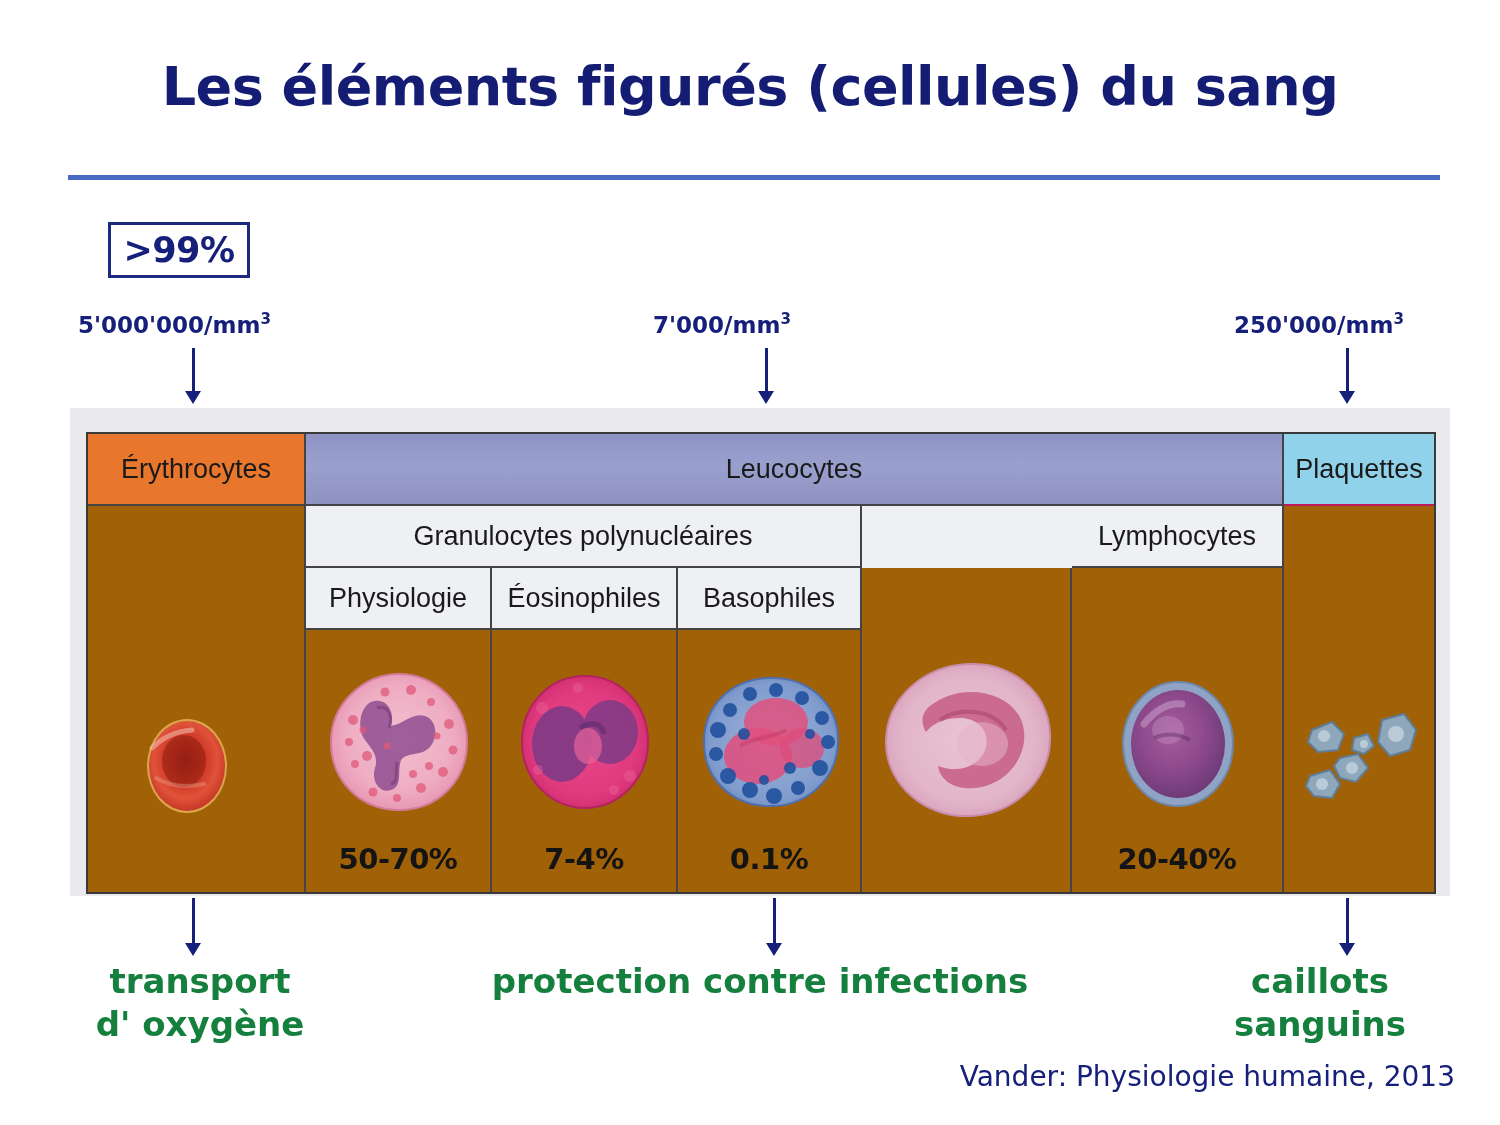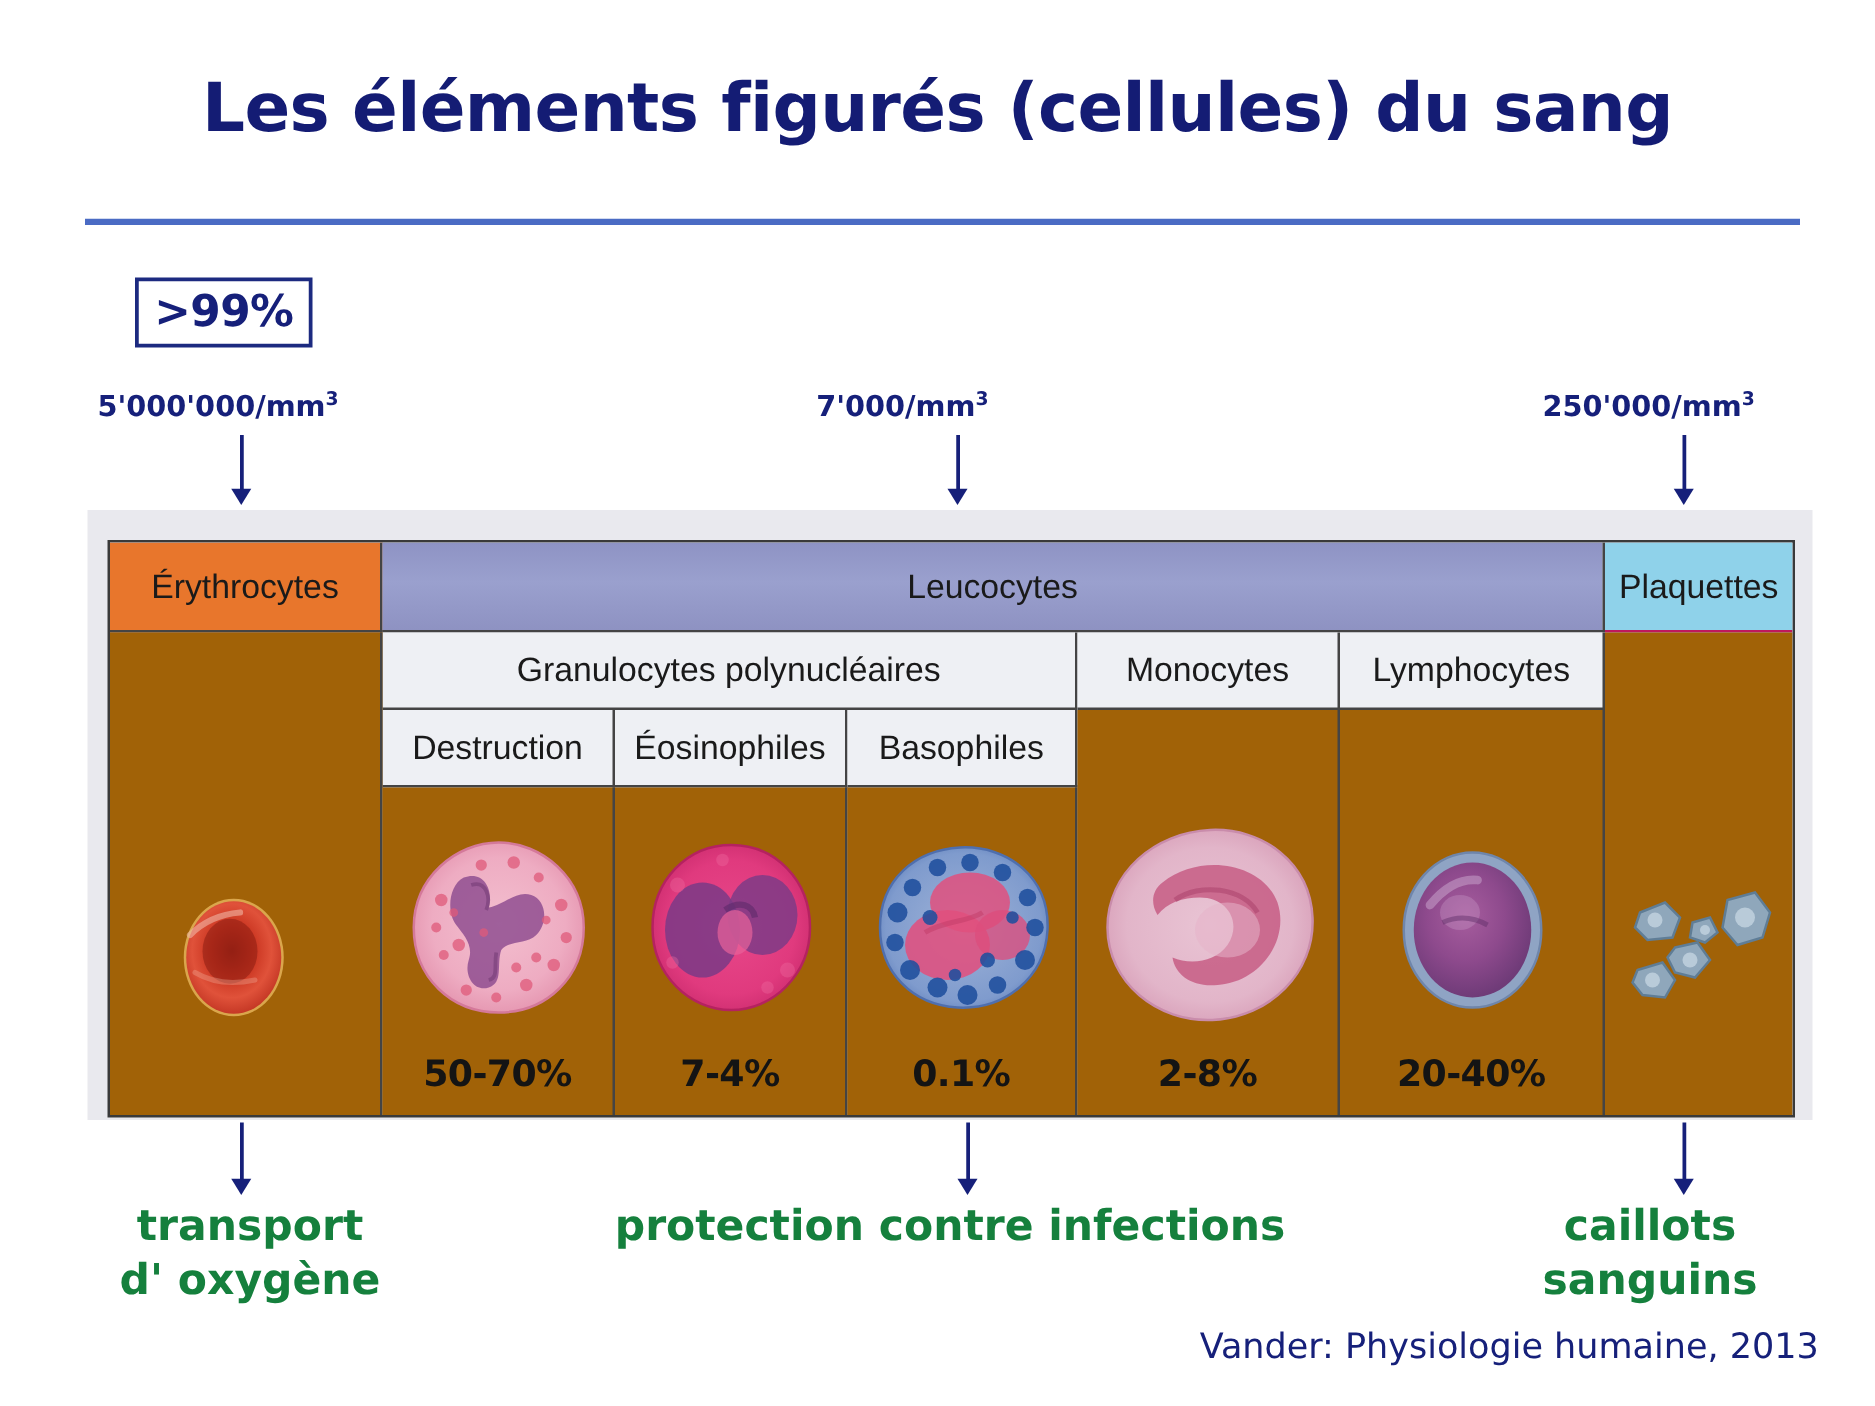--- a/index.html
+++ b/index.html
@@ -224,24 +224,23 @@
     <div class="ghost" style="left:250px; top:395px;">reins</div>
     <div class="ghost" style="left:140px; top:430px;">5. Destruction excessive des érythrocytes (drépano...)</div>
 
     <div id="table">
 
       <div class="cell hdr-ery" style="left:0; top:0; width:218px; height:72px;">Érythrocytes</div>
       <div class="cell hdr-leu" style="left:218px; top:0; width:978px; height:72px;">Leucocytes</div>
       <div class="cell hdr-pla" style="left:1196px; top:0; width:150px; height:72px;">Plaquettes</div>
 
       <div class="cell sub-cell" style="left:218px; top:72px; width:556px; height:62px;">Granulocytes polynucléaires</div>
-      <div class="cell sub-cell" style="left:774px; top:72px; width:210px; height:62px;">Monocytes</div>
       <div class="cell sub-cell" style="left:984px; top:72px; width:212px; height:62px;">Lymphocytes</div>
 
-      <div class="cell sub-cell" style="left:218px; top:134px; width:186px; height:62px;">Destruction</div>
+      <div class="cell sub-cell" style="left:218px; top:134px; width:186px; height:62px;">Physiologie</div>
       <div class="cell sub-cell" style="left:404px; top:134px; width:186px; height:62px;">Éosinophiles</div>
       <div class="cell sub-cell" style="left:590px; top:134px; width:184px; height:62px;">Basophiles</div>
 
       <div class="body-cell" style="left:0; top:72px; width:218px; height:388px;">
         <svg class="cellimg" style="left:44px; top:200px;" width="110" height="120" viewBox="0 0 110 120">
           <defs>
             <radialGradient id="rbc" cx="48%" cy="44%" r="58%">
               <stop offset="0%" stop-color="#9e2316"></stop>
               <stop offset="38%" stop-color="#c8331f"></stop>
               <stop offset="72%" stop-color="#e0523a"></stop>
@@ -371,21 +370,20 @@
           </defs>
           <path d="M86 4 C128 2 166 30 168 74 C170 118 134 154 88 156
                    C44 158 4 126 4 82 C4 38 42 6 86 4 Z" fill="url(#monC)" stroke="#c98cab" stroke-width="2"></path>
 
           <path d="M48 46 C78 22 128 30 140 62 C150 92 126 126 92 128
                    C72 130 58 120 56 106 C70 112 90 110 100 96
                    C112 78 100 58 78 58 C64 58 52 62 44 72 C38 62 40 52 48 46 Z" fill="#c4547e" opacity="0.78"></path>
           <path d="M58 60 C78 46 112 50 124 70" stroke="#a83d68" stroke-width="4" fill="none" opacity="0.5"></path>
           <ellipse cx="100" cy="84" rx="26" ry="22" fill="#e6b2c8" opacity="0.55"></ellipse>
         </svg>
-        <div class="pct">2-8%</div>
       </div>
 
       <div class="body-cell" style="left:984px; top:134px; width:212px; height:326px;">
         <svg class="cellimg" style="left:44px; top:110px;" width="124" height="132" viewBox="0 0 124 132">
           <defs>
             <radialGradient id="lymN" cx="44%" cy="40%" r="60%">
               <stop offset="0%" stop-color="#a75d9e"></stop>
               <stop offset="55%" stop-color="#8e4a8d"></stop>
               <stop offset="100%" stop-color="#6f3b78"></stop>
             </radialGradient>

